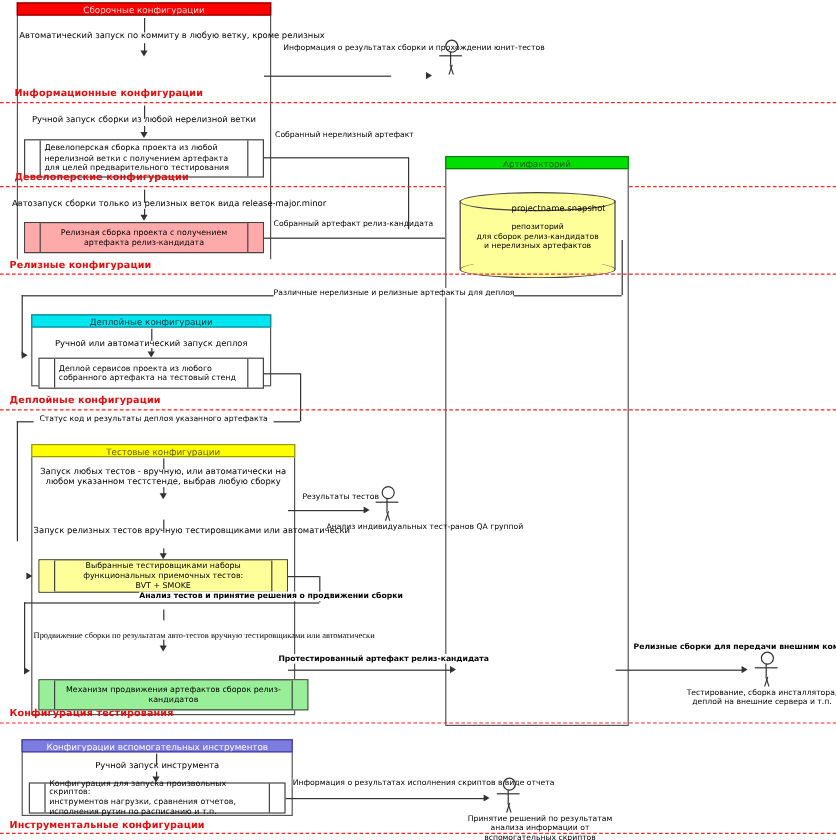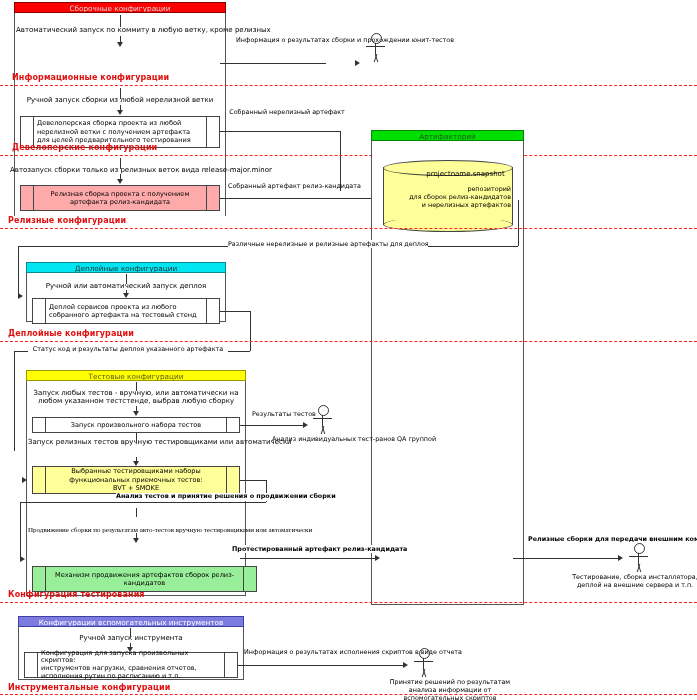--- a/index.html
+++ b/index.html
@@ -49,21 +49,21 @@
   .flab{font-size:6.4px;text-align:center;line-height:8px;white-space:nowrap;}
   .flab.b{font-weight:bold;}
 
   
   .panel{border:1px solid #555;background:#fff;}
   .cyl{position:absolute;}
   .cyl .body{position:absolute;left:0;right:0;top:7px;bottom:7px;border-left:1px solid #444;border-right:1px solid #444;}
   .cyl .top{position:absolute;left:0;right:0;top:0;height:14px;border:1px solid #444;border-radius:50%;}
   .cyl .bot{position:absolute;left:0;right:0;bottom:0;height:14px;border:1px solid #444;border-radius:50%;border-top:none;}
   .cyl .ttl{position:absolute;left:0;right:0;top:10px;text-align:center;font-size:7px;margin-left:35px;}
-  .cyl .sub{position:absolute;left:2px;right:2px;top:25px;text-align:right;font-size:6.4px;line-height:8.2px;}
+  .cyl .sub{position:absolute;left:2px;right:2px;top:25px;text-align:center;font-size:6.4px;line-height:8.2px;}
   .cyl.y .top,.cyl.y .bot,.cyl.y .body{background:#ffff99;}
   .cyl.g .top,.cyl.g .bot,.cyl.g .body{background:#99ee99;}
 
   
   .actor{position:absolute;width:26px;height:30px;}
   .actor .head{position:absolute;left:8px;top:0;width:9px;height:9px;border:1px solid #333;border-radius:50%;}
   .actor .spine{position:absolute;left:12px;top:10px;width:0;height:11px;border-left:1px solid #333;}
   .actor .arms{position:absolute;left:3px;top:13px;width:19px;height:0;border-top:1px solid #333;}
   .actor .lleg{position:absolute;left:6px;top:21px;width:7px;height:8px;border-right:1px solid #333;transform:skewX(18deg);}
   .actor .rleg{position:absolute;left:12px;top:21px;width:7px;height:8px;border-left:1px solid #333;transform:skewX(-18deg);}
@@ -180,25 +180,20 @@
   <div class="abs sep-label" style="left:8px;top:329px;">Деплойные конфигурации</div>
 
   <div class="abs group" style="left:26px;top:370px;width:220px;height:226px;"></div>
   <div class="abs ghead yellow" style="left:26px;top:370px;width:220px;border:1px solid #999900;">Тестовые конфигурации</div>
 
   <div class="abs vline" style="left:136px;top:382px;height:9px;"></div>
   <div class="abs trig wrap" style="left:30px;top:389px;width:212px;line-height:8px;">Запуск любых тестов - вручную, или автоматически на любом указанном тестстенде, выбрав любую сборку</div>
   <div class="abs vline" style="left:136px;top:406px;height:8px;"></div>
   <div class="abs arrow ar-d" style="left:133px;top:411px;"></div>
 
-  <div class="abs step" style="left:32px;top:417px;width:208px;height:16px;">
-    <div class="c-l"></div>
-    <div class="c-m">Запуск произвольного набора тестов</div>
-    <div class="c-r"></div>
-  </div>
   <div class="abs hline" style="left:240px;top:425px;width:66px;"></div>
   <div class="abs flab" style="left:252px;top:410px;width:60px;background:#fff;">Результаты тестов</div>
   <div class="abs arrow ar-r" style="left:303px;top:422px;"></div>
   <div class="abs actor" style="left:310px;top:405px;">
     <div class="head"></div>
     <div class="spine"></div>
     <div class="arms"></div>
     <div class="lleg"></div>
     <div class="rleg"></div>
   </div>

